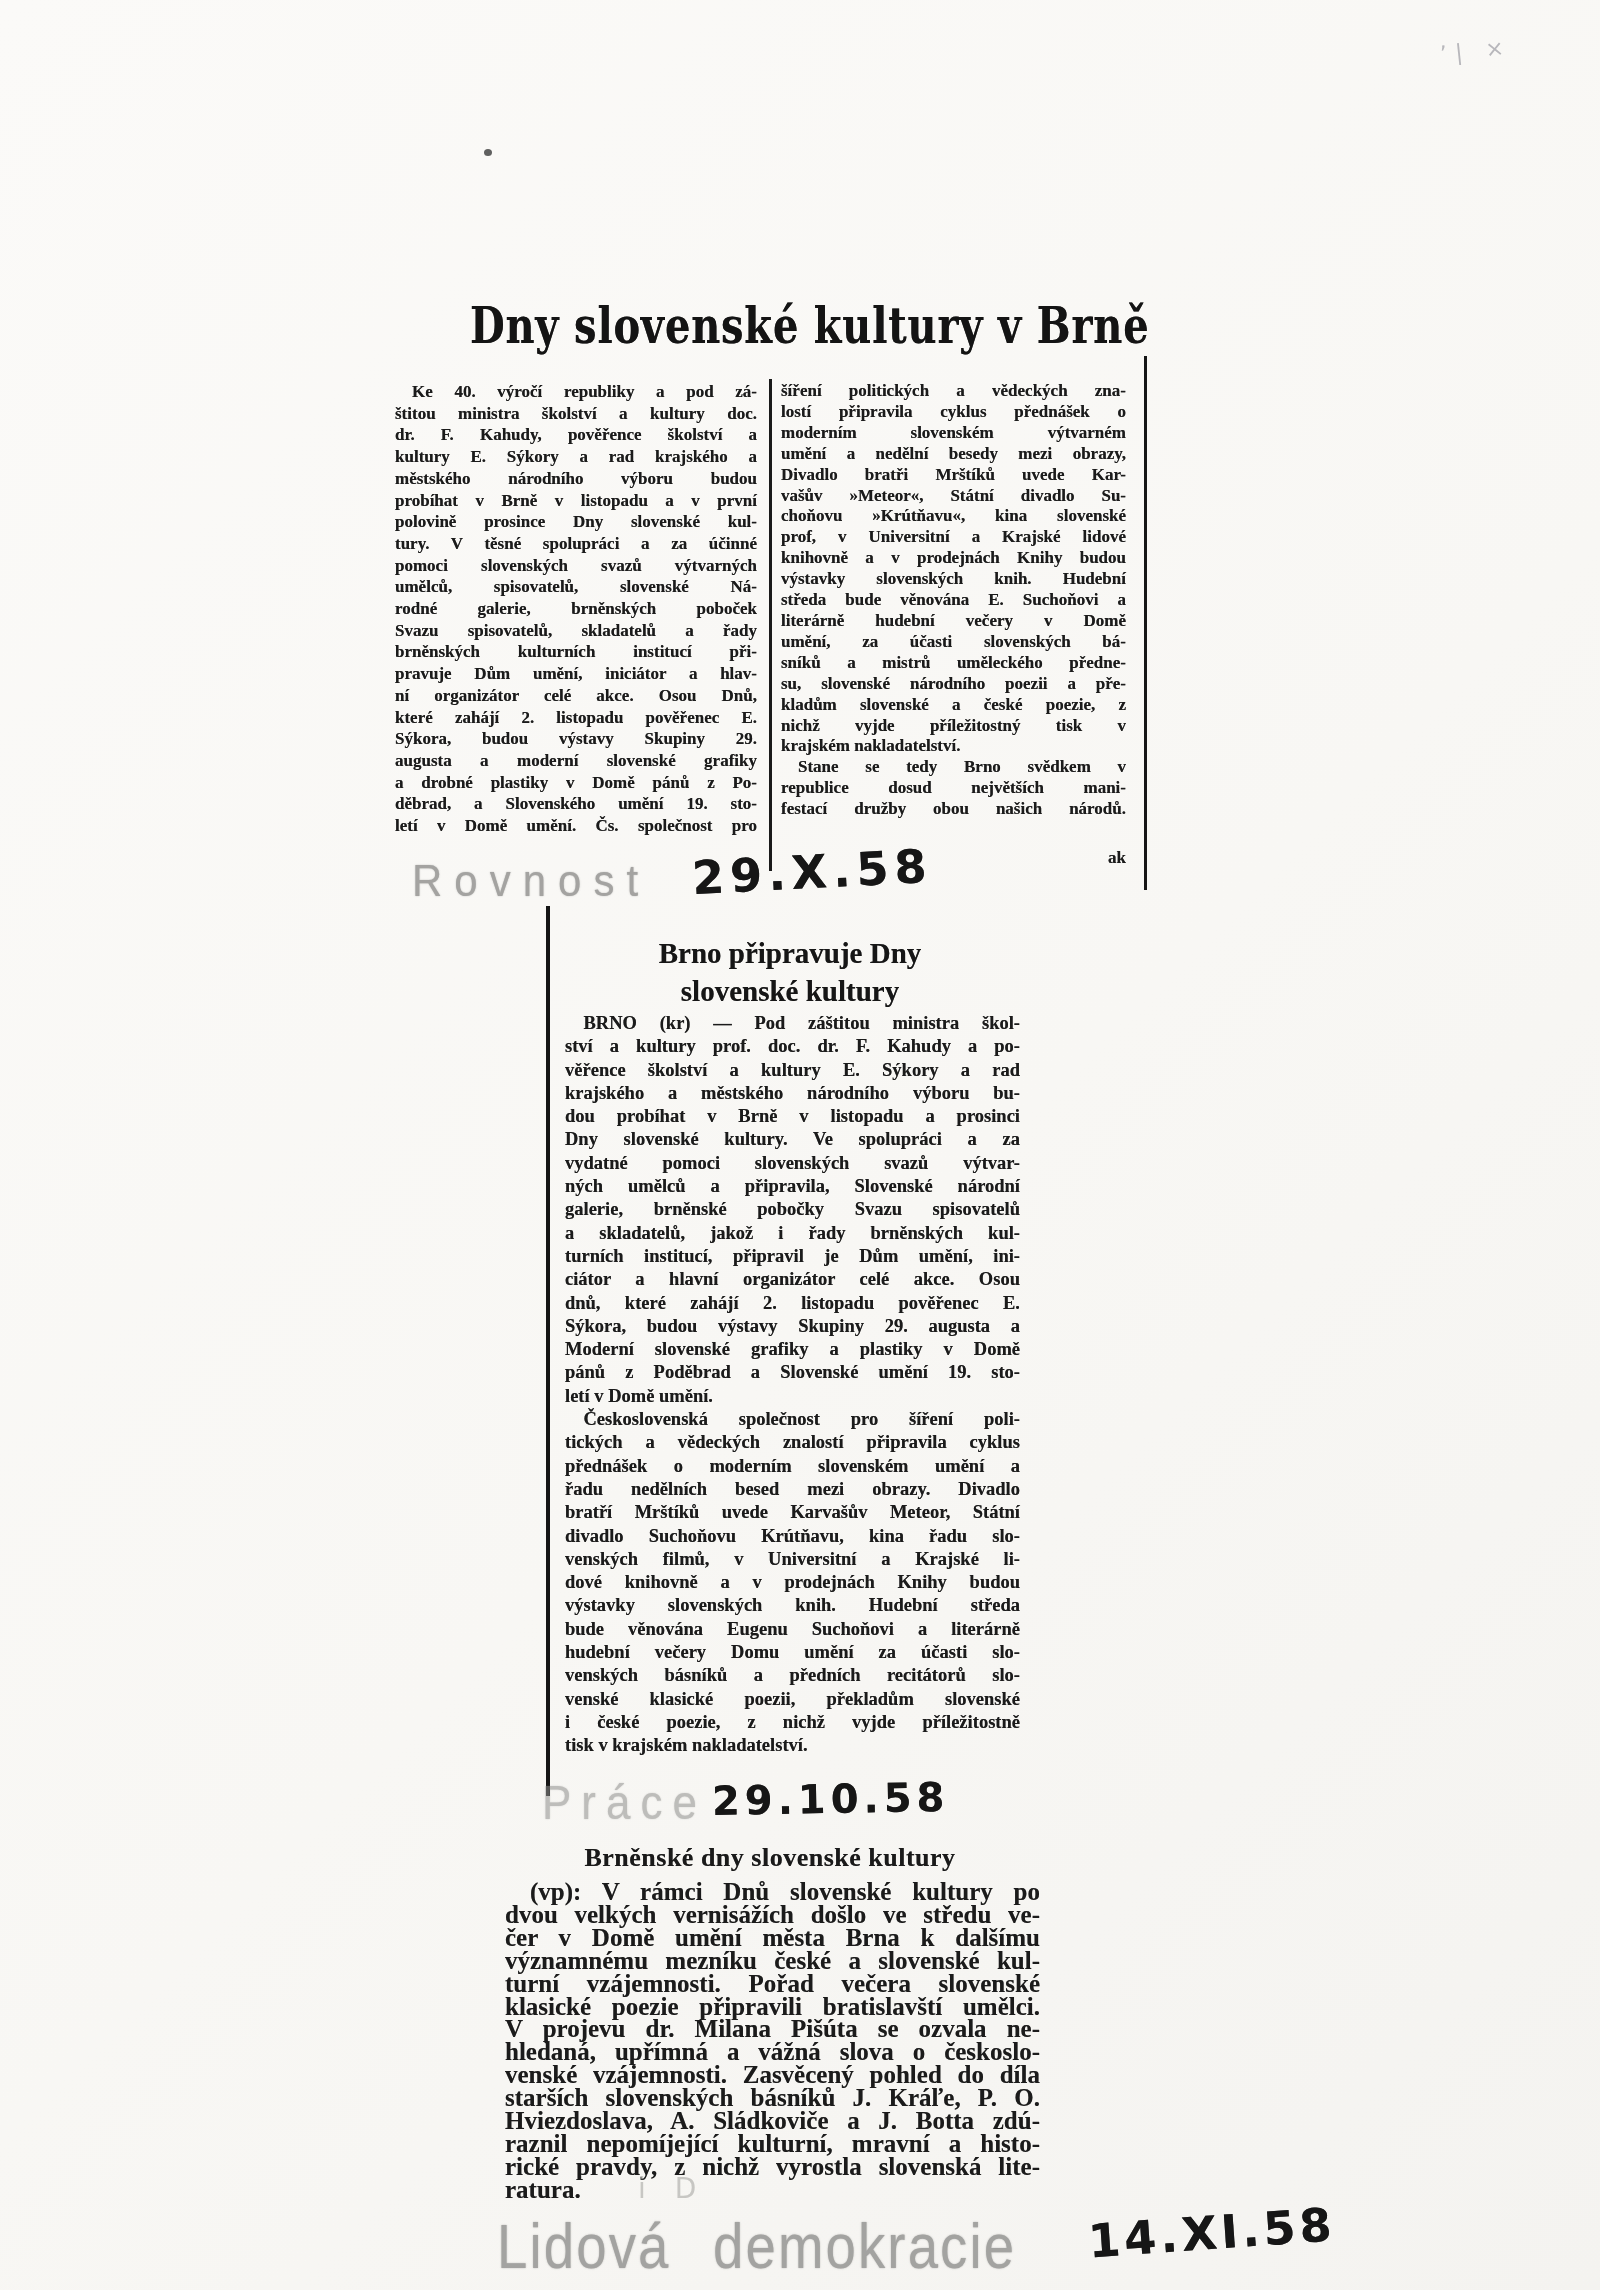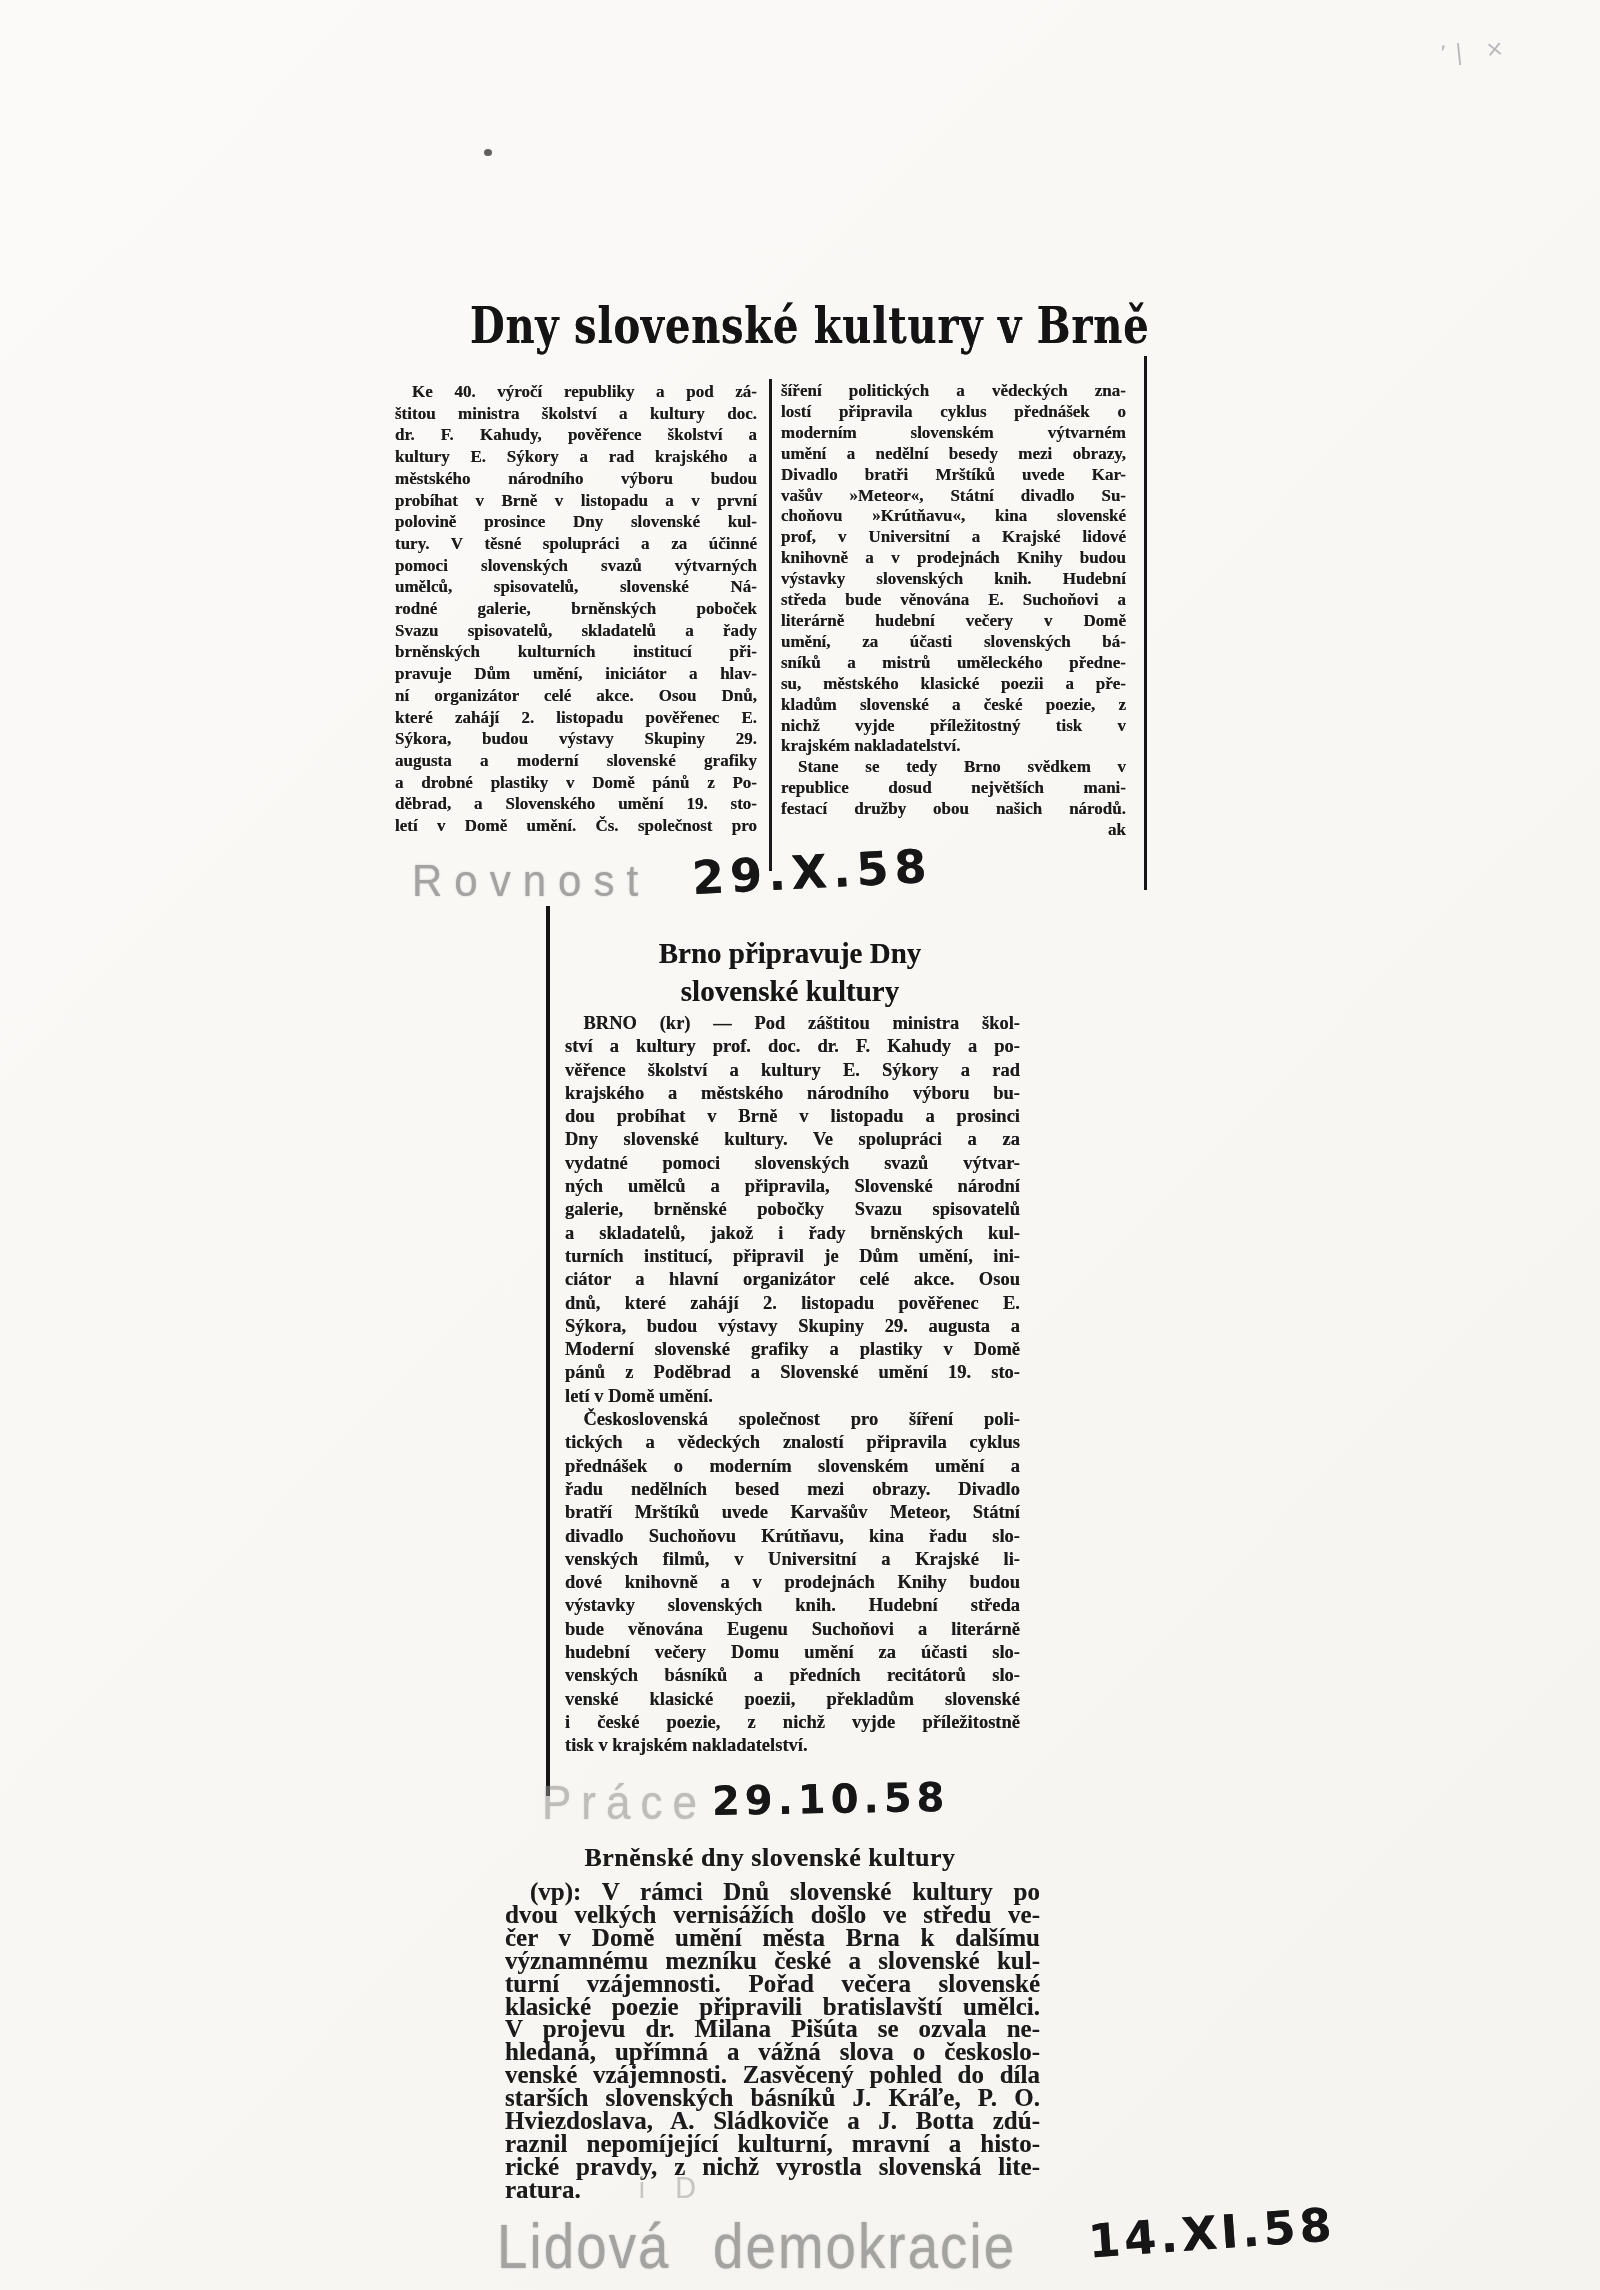--- a/index.html
+++ b/index.html
@@ -14,21 +14,21 @@
     background:linear-gradient(135deg,#fbfaf8 0%,#f8f7f4 55%,#f4f3f0 100%);
   }
   
   .newsprint{
     position:absolute;color:#1b1b1b;
     font-family:"Liberation Serif",serif;font-weight:700;
     text-shadow:0 0 .5px rgba(25,25,25,.65);
   }
   .tline{text-align:justify;text-align-last:justify;white-space:pre-wrap;}
   .tline.flush{text-align-last:left;}
-  .tline.right{text-align-last:right;}
+  .tline.right{text-align-last:right;margin-top:28px;}
   .col1{left:395px;top:381px;width:362px;font-size:17px;line-height:21.7px;}
   .col2{left:781px;top:381px;width:345px;font-size:17px;line-height:20.9px;}
   .divider{position:absolute;left:769px;top:379px;width:3px;height:492px;background:#1a1a1a;}
   .clip1-border{position:absolute;left:1144px;top:356px;width:3px;height:534px;background:#161616;}
   .headline{
     position:absolute;left:385px;top:296px;width:740px;height:76px;
     text-align:right;white-space:nowrap;color:#141414;
   }
   .headline span{
     display:inline-block;font-family:"DejaVu Serif",serif;font-weight:700;
@@ -113,21 +113,21 @@
         <div class="tline">Divadlo bratři Mrštíků uvede Kar-</div>
         <div class="tline">vašův »Meteor«, Státní divadlo Su-</div>
         <div class="tline">choňovu »Krútňavu«, kina slovenské</div>
         <div class="tline">prof, v Universitní a Krajské lidové</div>
         <div class="tline">knihovně a v prodejnách Knihy budou</div>
         <div class="tline">výstavky slovenských knih. Hudební</div>
         <div class="tline">středa bude věnována E. Suchoňovi a</div>
         <div class="tline">literárně hudební večery v Domě</div>
         <div class="tline">umění, za účasti slovenských bá-</div>
         <div class="tline">sníků a mistrů uměleckého předne-</div>
-        <div class="tline">su, městského klasické poezii a pře-</div>
+        <div class="tline">su, slovenské národního poezii a pře-</div>
         <div class="tline">kladům slovenské a české poezie, z</div>
         <div class="tline">nichž vyjde příležitostný tisk v</div>
         <div class="tline flush">krajském nakladatelství.</div>
         <div class="tline"> Stane se tedy Brno svědkem v</div>
         <div class="tline">republice dosud největších mani-</div>
         <div class="tline">festací družby obou našich národů.</div>
         <div class="tline right">ak</div>
       </div>
     <div class="clip1-border"></div>
   </div>

